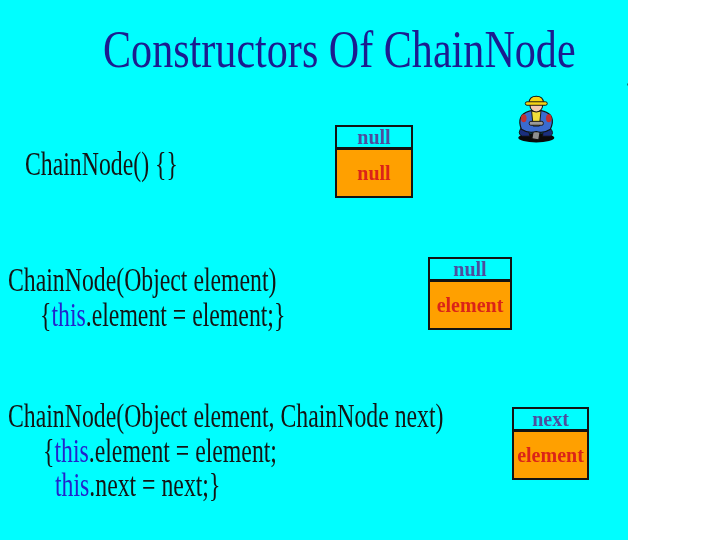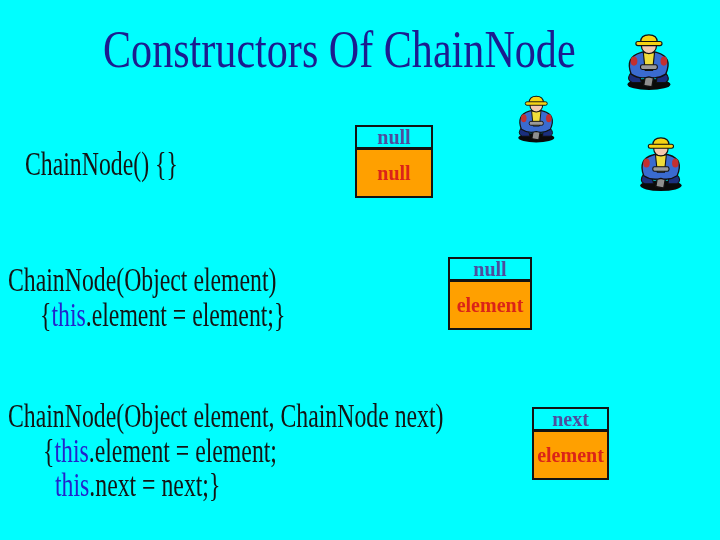--- a/index.html
+++ b/index.html
@@ -1,21 +1,21 @@
 <!DOCTYPE html>
 <html style="--bg: #00feff; --title: #1c1c8f; --code: #141414; --kw: #2323cd; --boxtop: #4d4d9e; --boxbot: #db2418; --boxfill: #ffa000; --border: #131313;"><head>
 <meta charset="utf-8">
 <style>
   :root{
     --bg:#00feff; --title:#1c1c8f; --code:#141414; --kw:#2323cd;
     --boxtop:#4d4d9e; --boxbot:#db2418; --boxfill:#ffa000; --border:#131313;
   }
   html,body{margin:0;padding:0;}
   .slide{
-    position:relative; width:720px; height:540px; overflow:hidden;
+    position:relative; width:628px; height:540px; overflow:hidden;
     background:var(--bg);
     font-family:"Liberation Serif", serif;
   }
   .title{
     position:absolute; left:103px; top:24px;
     font-size:52px; color:var(--title); white-space:nowrap;
     transform:scaleX(0.81); transform-origin:0 0; line-height:1.0;
   }
   .code-line{
     position:absolute; font-size:33px; color:var(--code); white-space:nowrap;
@@ -24,21 +24,21 @@
   .kw{color:var(--kw);}
   
   .s1-l1{left:25px; top:148px;}
   .s2-l1{left:8px;  top:264px;}
   .s2-l2{left:40px; top:299px;}
   .s3-l1{left:8px;  top:400px;}
   .s3-l2{left:43px; top:435px;}
   .s3-l3{left:55px; top:469px;}
   
   .node-box{
-    position:absolute; border:2px solid var(--border); background:transparent;margin-left:20px;
+    position:absolute; border:2px solid var(--border); background:transparent;
   }
   .box1{left:335px; top:125px; width:74px;}
   .box2{left:428px; top:257px; width:80px;}
   .box3{left:512px; top:407px; width:73px;}
   .node-top{
     height:20px; border-bottom:3px solid var(--border);
     display:flex; align-items:center; justify-content:center;
     font-size:20px; font-weight:bold; color:var(--boxtop); line-height:1;
   }
   .node-bottom{

